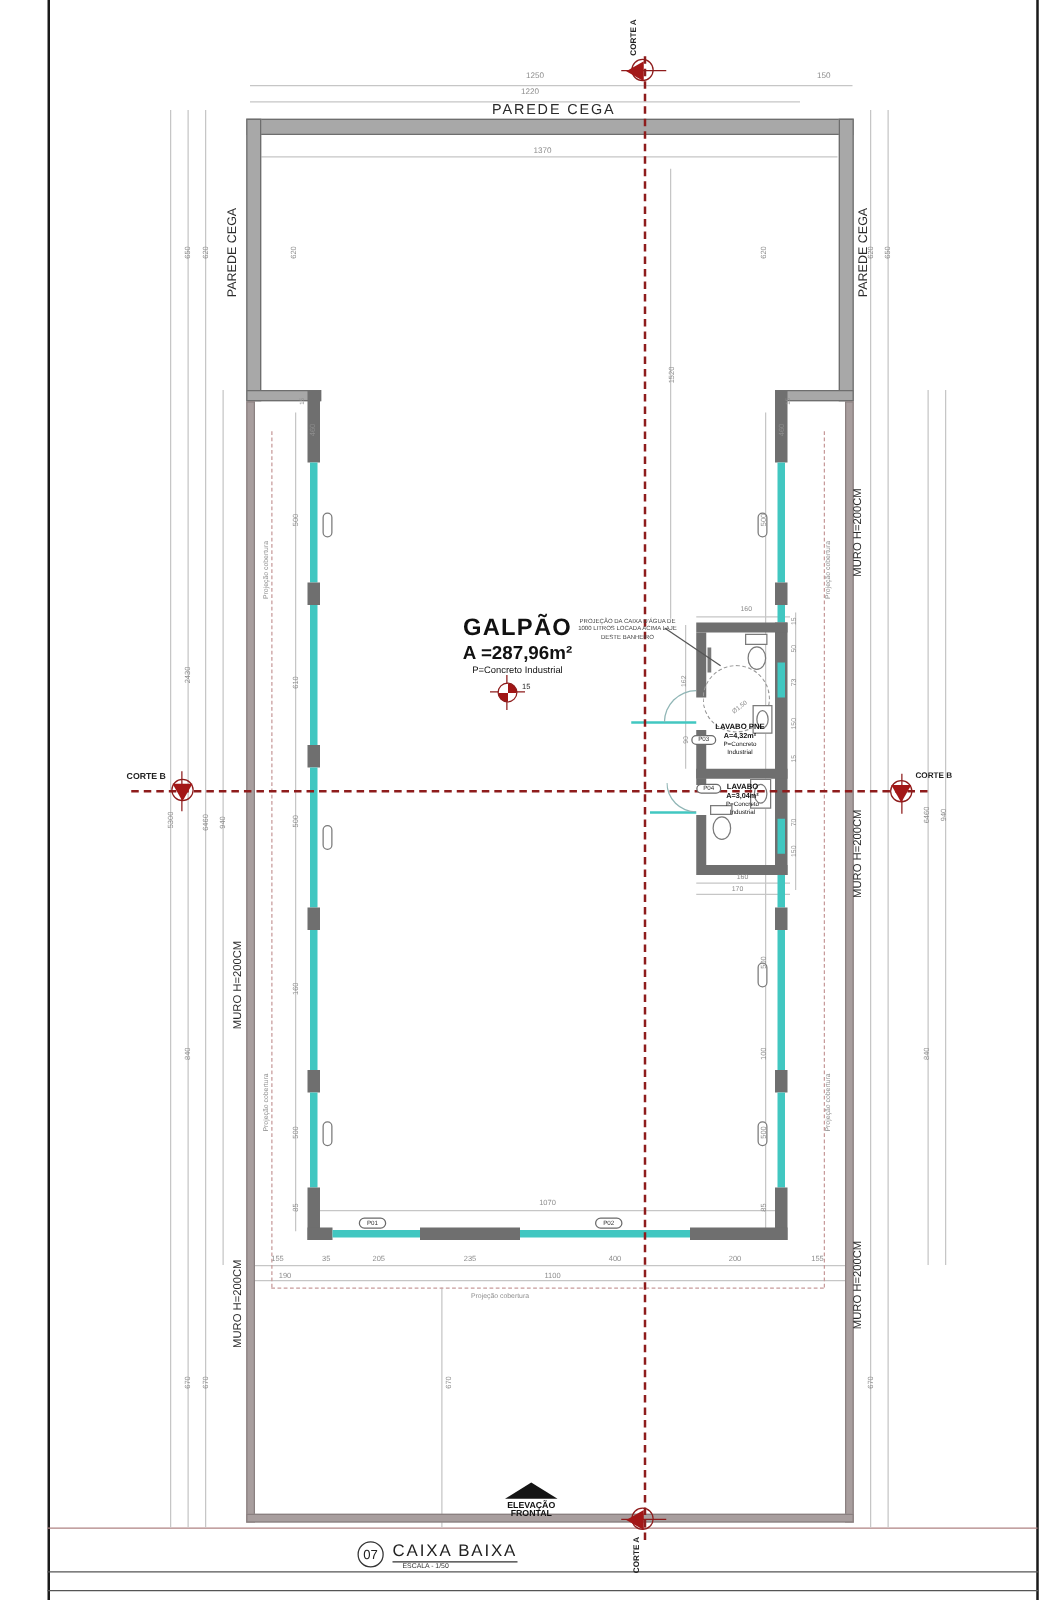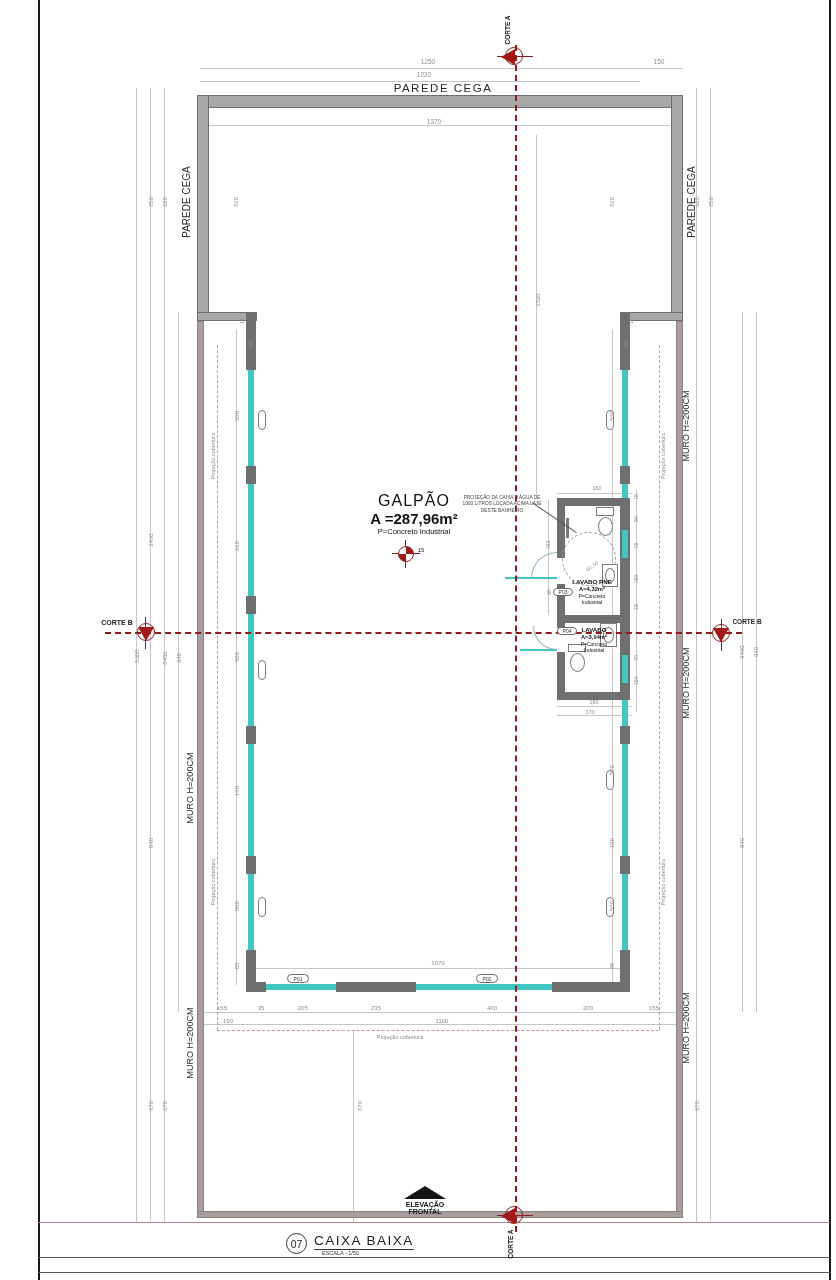--- a/index.html
+++ b/index.html
@@ -155,21 +155,21 @@
   <i class="circ" style="left:712px;top:624px;width:18px;height:18px"></i>
   <i class="triD" style="left:713px;top:628px"></i>
 
   <i class="redln" style="left:392px;top:553px;width:28px;height:1px"></i>
   <i class="redln" style="left:405px;top:540px;width:1px;height:28px"></i>
   <i style="left:398px;top:546px;width:16px;height:16px;border:1px solid #8e1c1c;border-radius:50%;background:conic-gradient(#a11616 0 90deg,#fff 90deg 180deg,#a11616 180deg 270deg,#fff 270deg 360deg)"></i>
 
   <i style="left:532px;top:502px;width:54px;height:1px;background:#555;transform:rotate(34deg);transform-origin:0 0"></i>
 
   <div class="blk" style="left:352px;top:492px;width:124px">
-    <span style="font-size:16px;font-weight:normal;letter-spacing:1px">GALPÃO</span>
+    <span style="font-size:19px;font-weight:bold;letter-spacing:1px">GALPÃO</span>
     <span style="font-size:15px;font-weight:bold">A =287,96m²</span>
     <span style="font-size:7.5px">P=Concreto Industrial</span>
   </div>
   <span class="st" style="left:421px;top:550px;font-size:6px">15</span>
 
   <div class="blk" style="left:564px;top:578px;width:56px;line-height:1.25">
     <span style="font-size:6.2px;font-weight:bold">LAVABO PNE</span>
     <span style="font-size:5.8px;font-weight:bold">A=4,32m²</span>
     <span style="font-size:5px;width:40px;margin:0 auto">P=Concreto Industrial</span>
   </div>

